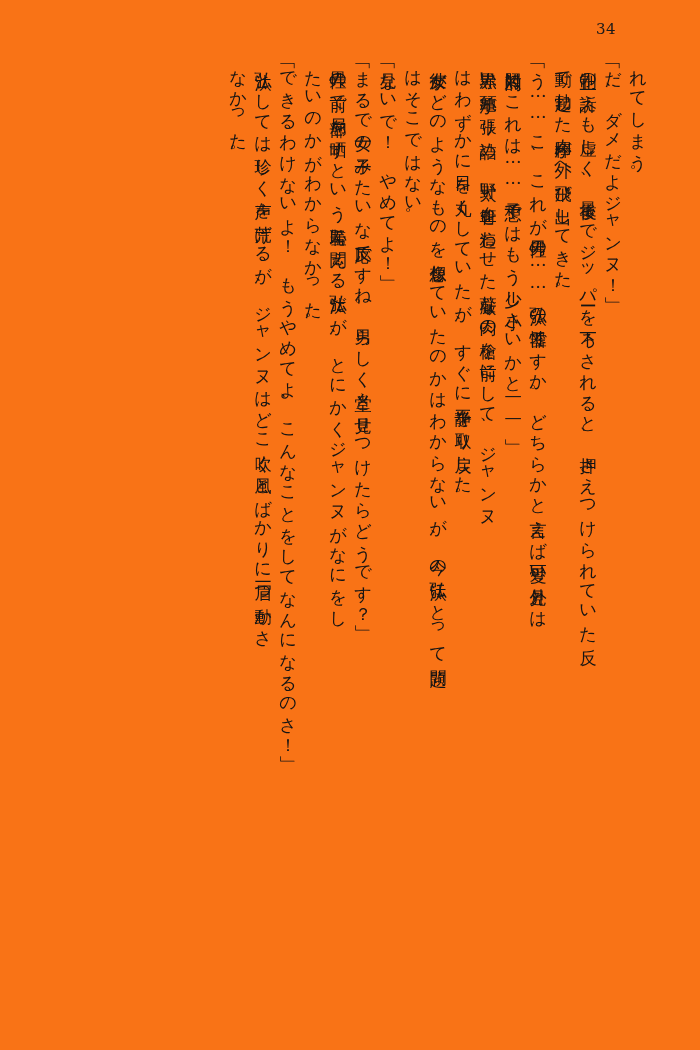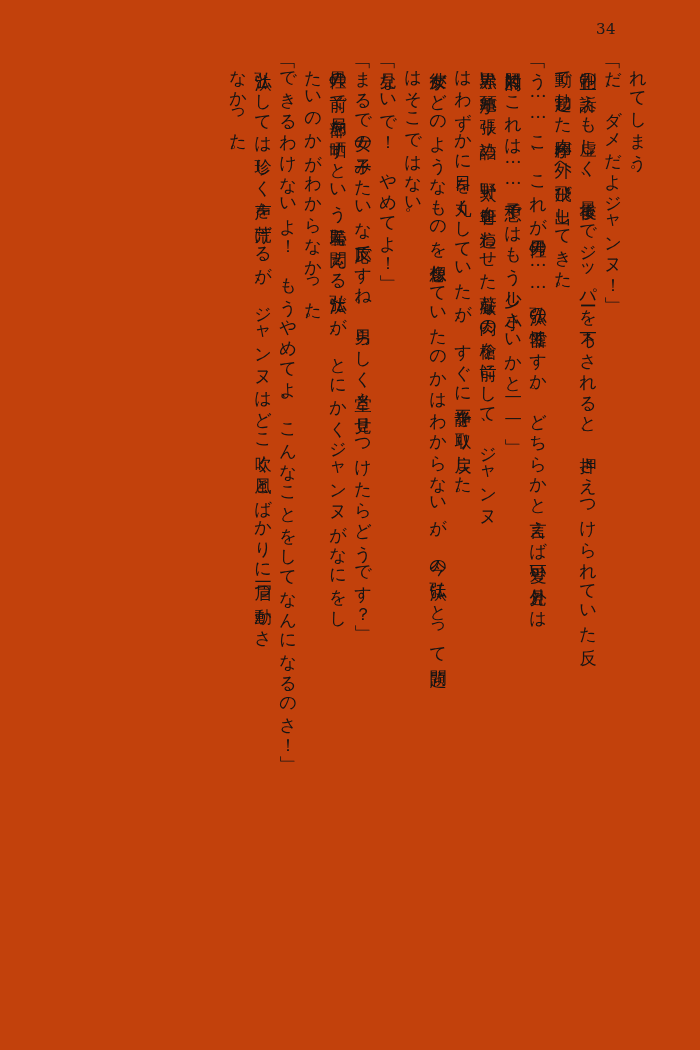--- a/index.html
+++ b/index.html
@@ -13,21 +13,21 @@
     font-family: "DejaVu Serif", "Liberation Serif", serif;
     color: #121212;
     overflow: hidden;
   }
 
   .page {
     position: relative;
     width: 700px;
     height: 1050px;
     box-sizing: border-box;
-    background: #c2410c;
+    background: #f97316;
     padding-left: 34px;
   }
 
   
   .page-number {
     position: absolute;
     top: 20px;
     right: 84px;
     font-size: 15px;
     letter-spacing: 0.5px;

